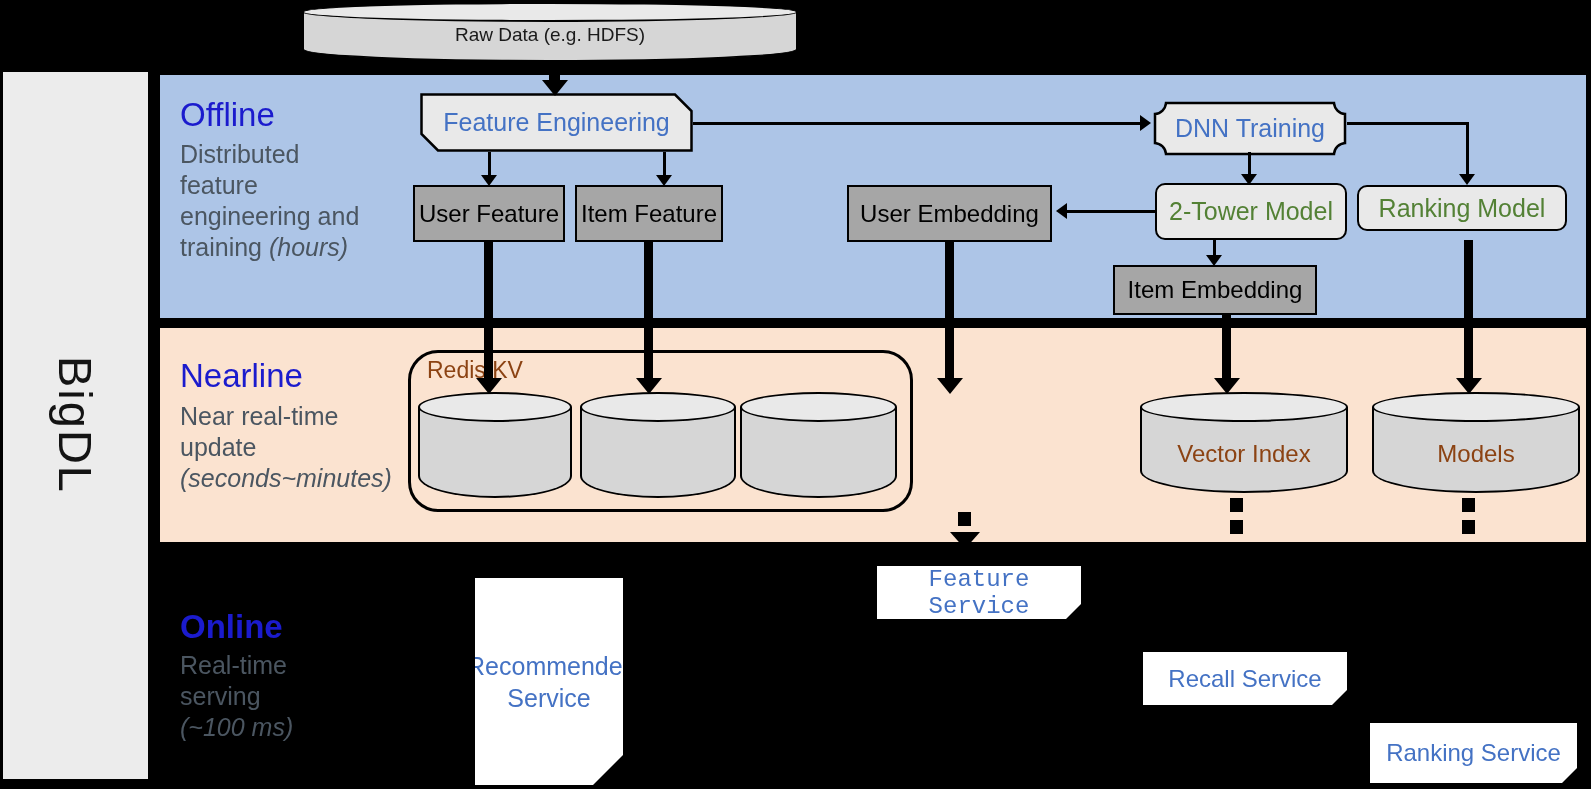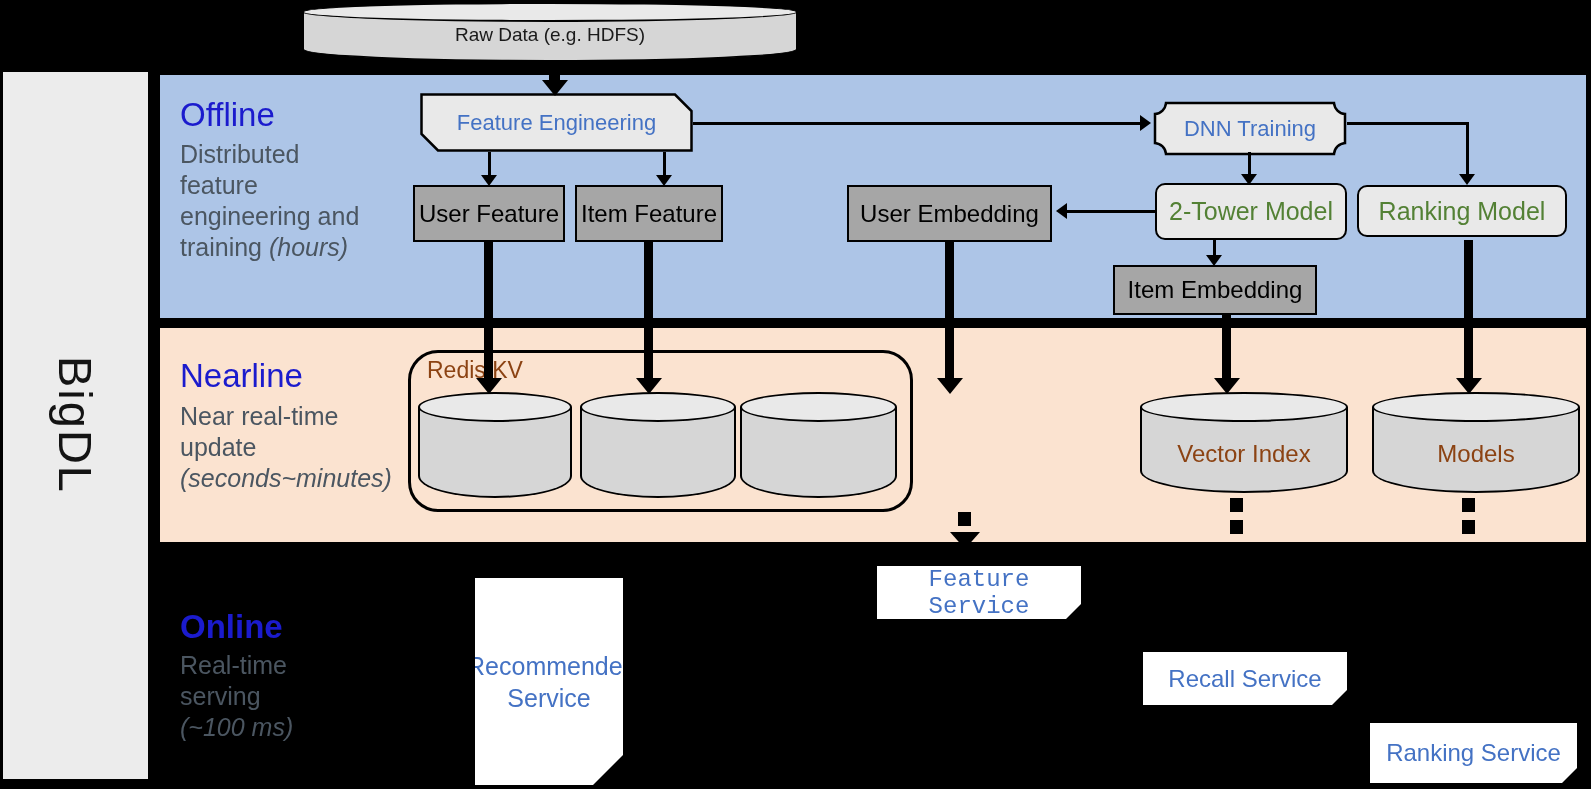--- a/index.html
+++ b/index.html
@@ -21,21 +21,21 @@
   .sec-title { position: absolute; font-size: 33px; color: #1b1bcd; text-align: center; }
   .sec-title.bold { font-weight: bold; }
   .sec-desc { position: absolute; font-size: 25px; line-height: 31px; color: #4b5661; }
 
   
   .node { position: absolute; display: flex; align-items: center; justify-content: center; text-align: center; }
   .graybox { background: #a6a6a6; border: 2.5px solid #000; color: #000; font-size: 24px; }
   .modelbox { background: #e9e9e9; border: 2.5px solid #000; border-radius: 10px; color: #538135; font-size: 25px; }
   .shapebox { background: transparent; }
   .shapebox svg { position: absolute; left: 0; top: 0; }
-  .shapebox .lbl { position: relative; z-index: 2; color: #4472c4; font-size: 22px; }
+  .shapebox .lbl { position: relative; z-index: 2; color: #4472c4; font-size: 25px; }
 
   
   .cyl { position: absolute; }
   .cyl .ctop  { position: absolute; left: 0; right: 0; top: 0; height: 30px;
                 background: #e9e9e9; border: 2.5px solid #000; border-radius: 50%; z-index: 2; }
   .cyl .cbody { position: absolute; left: 0; right: 0; top: 15px; bottom: 0;
                 background: #d6d6d6; border: 2.5px solid #000; border-top: none;
                 border-radius: 0 0 50% 50% / 0 0 22px 22px; }
   .cyl .clbl  { position: absolute; left: 0; right: 0; top: 48px; text-align: center;
                 color: #8c4313; font-size: 24px; z-index: 3; }
@@ -129,21 +129,21 @@
   <div class="node graybox" style="left:847px; top:185px; width:205px; height:57px;">
     <span>User Embedding</span>
   </div>
   <div class="node graybox" style="left:1113px; top:265px; width:204px; height:50px;">
     <span>Item Embedding</span>
   </div>
 
   <div class="node modelbox" style="left:1155px; top:183px; width:192px; height:57px;">
     <span>2-Tower Model</span>
   </div>
-  <div class="node modelbox" style="left:1357px; top:185px; width:210px; height:52px;">
+  <div class="node modelbox" style="left:1357px; top:185px; width:210px; height:46px;">
     <span>Ranking Model</span>
   </div>
 
   <div class="redis">
     <div class="rlbl">Redis KV</div>
   </div>
   <div class="cyl" style="left:418px; top:392px; width:154px; height:106px;">
     <div class="cbody"></div>
     <div class="ctop"></div>
   </div>

